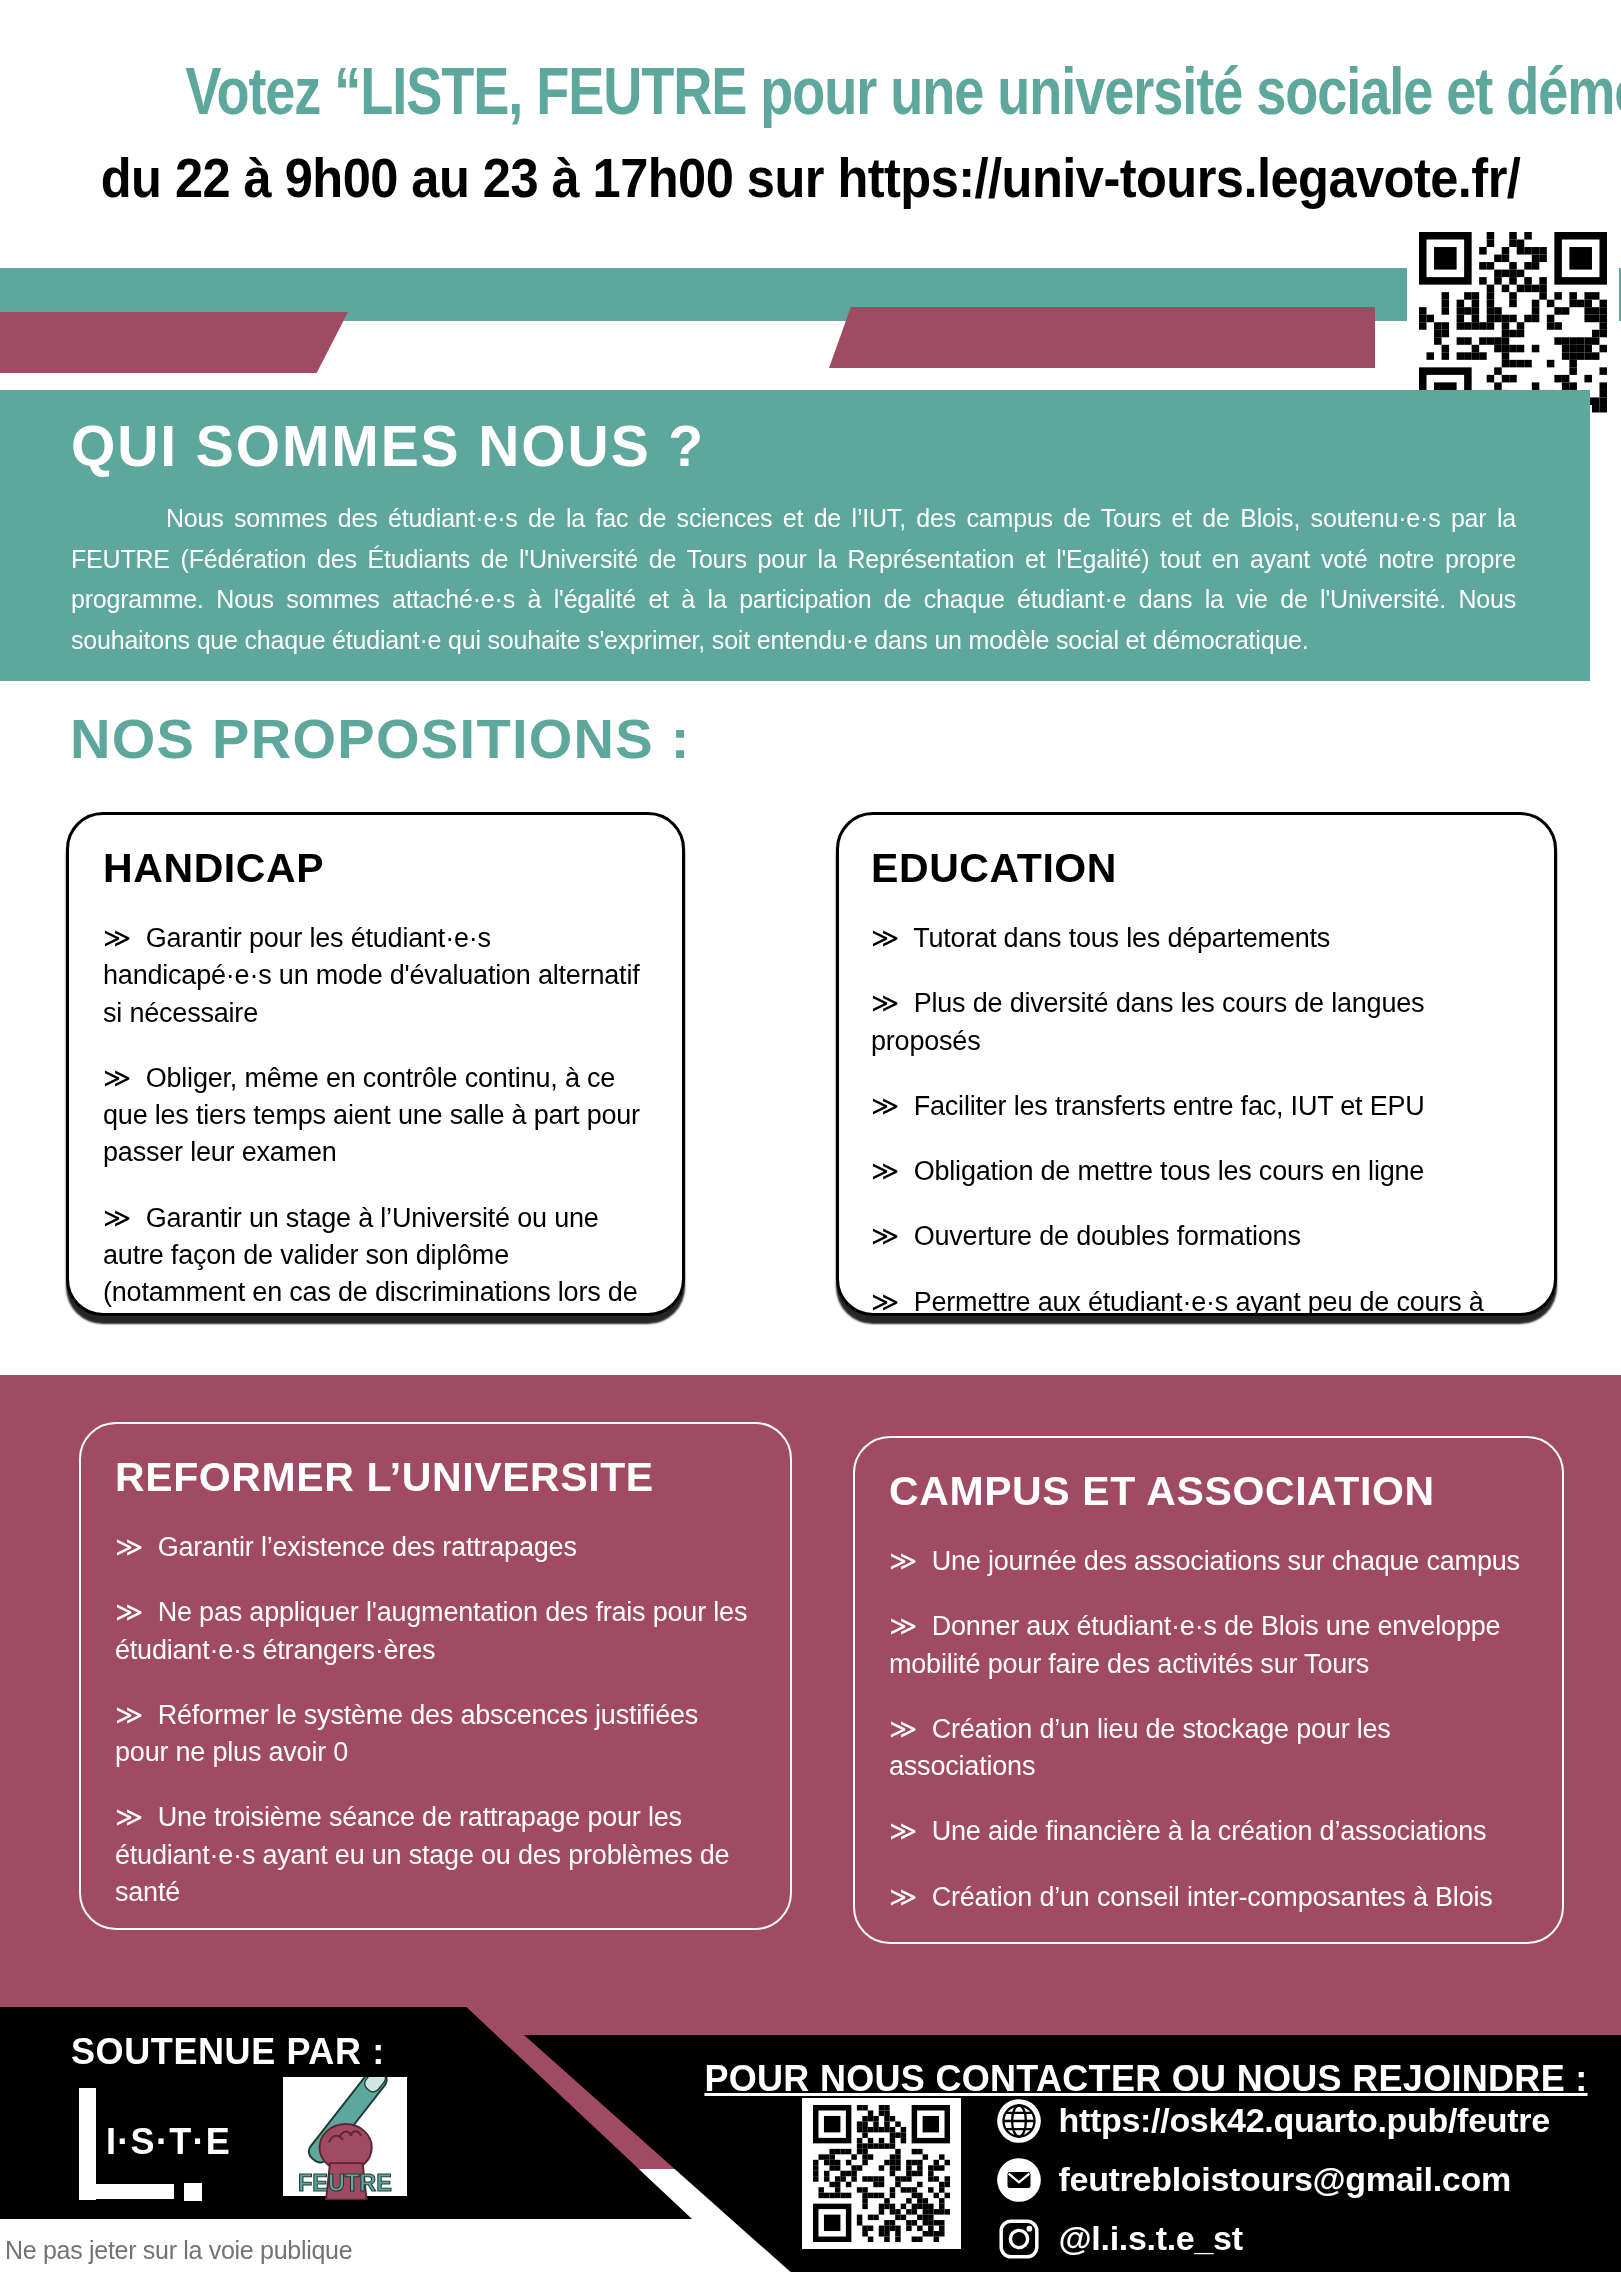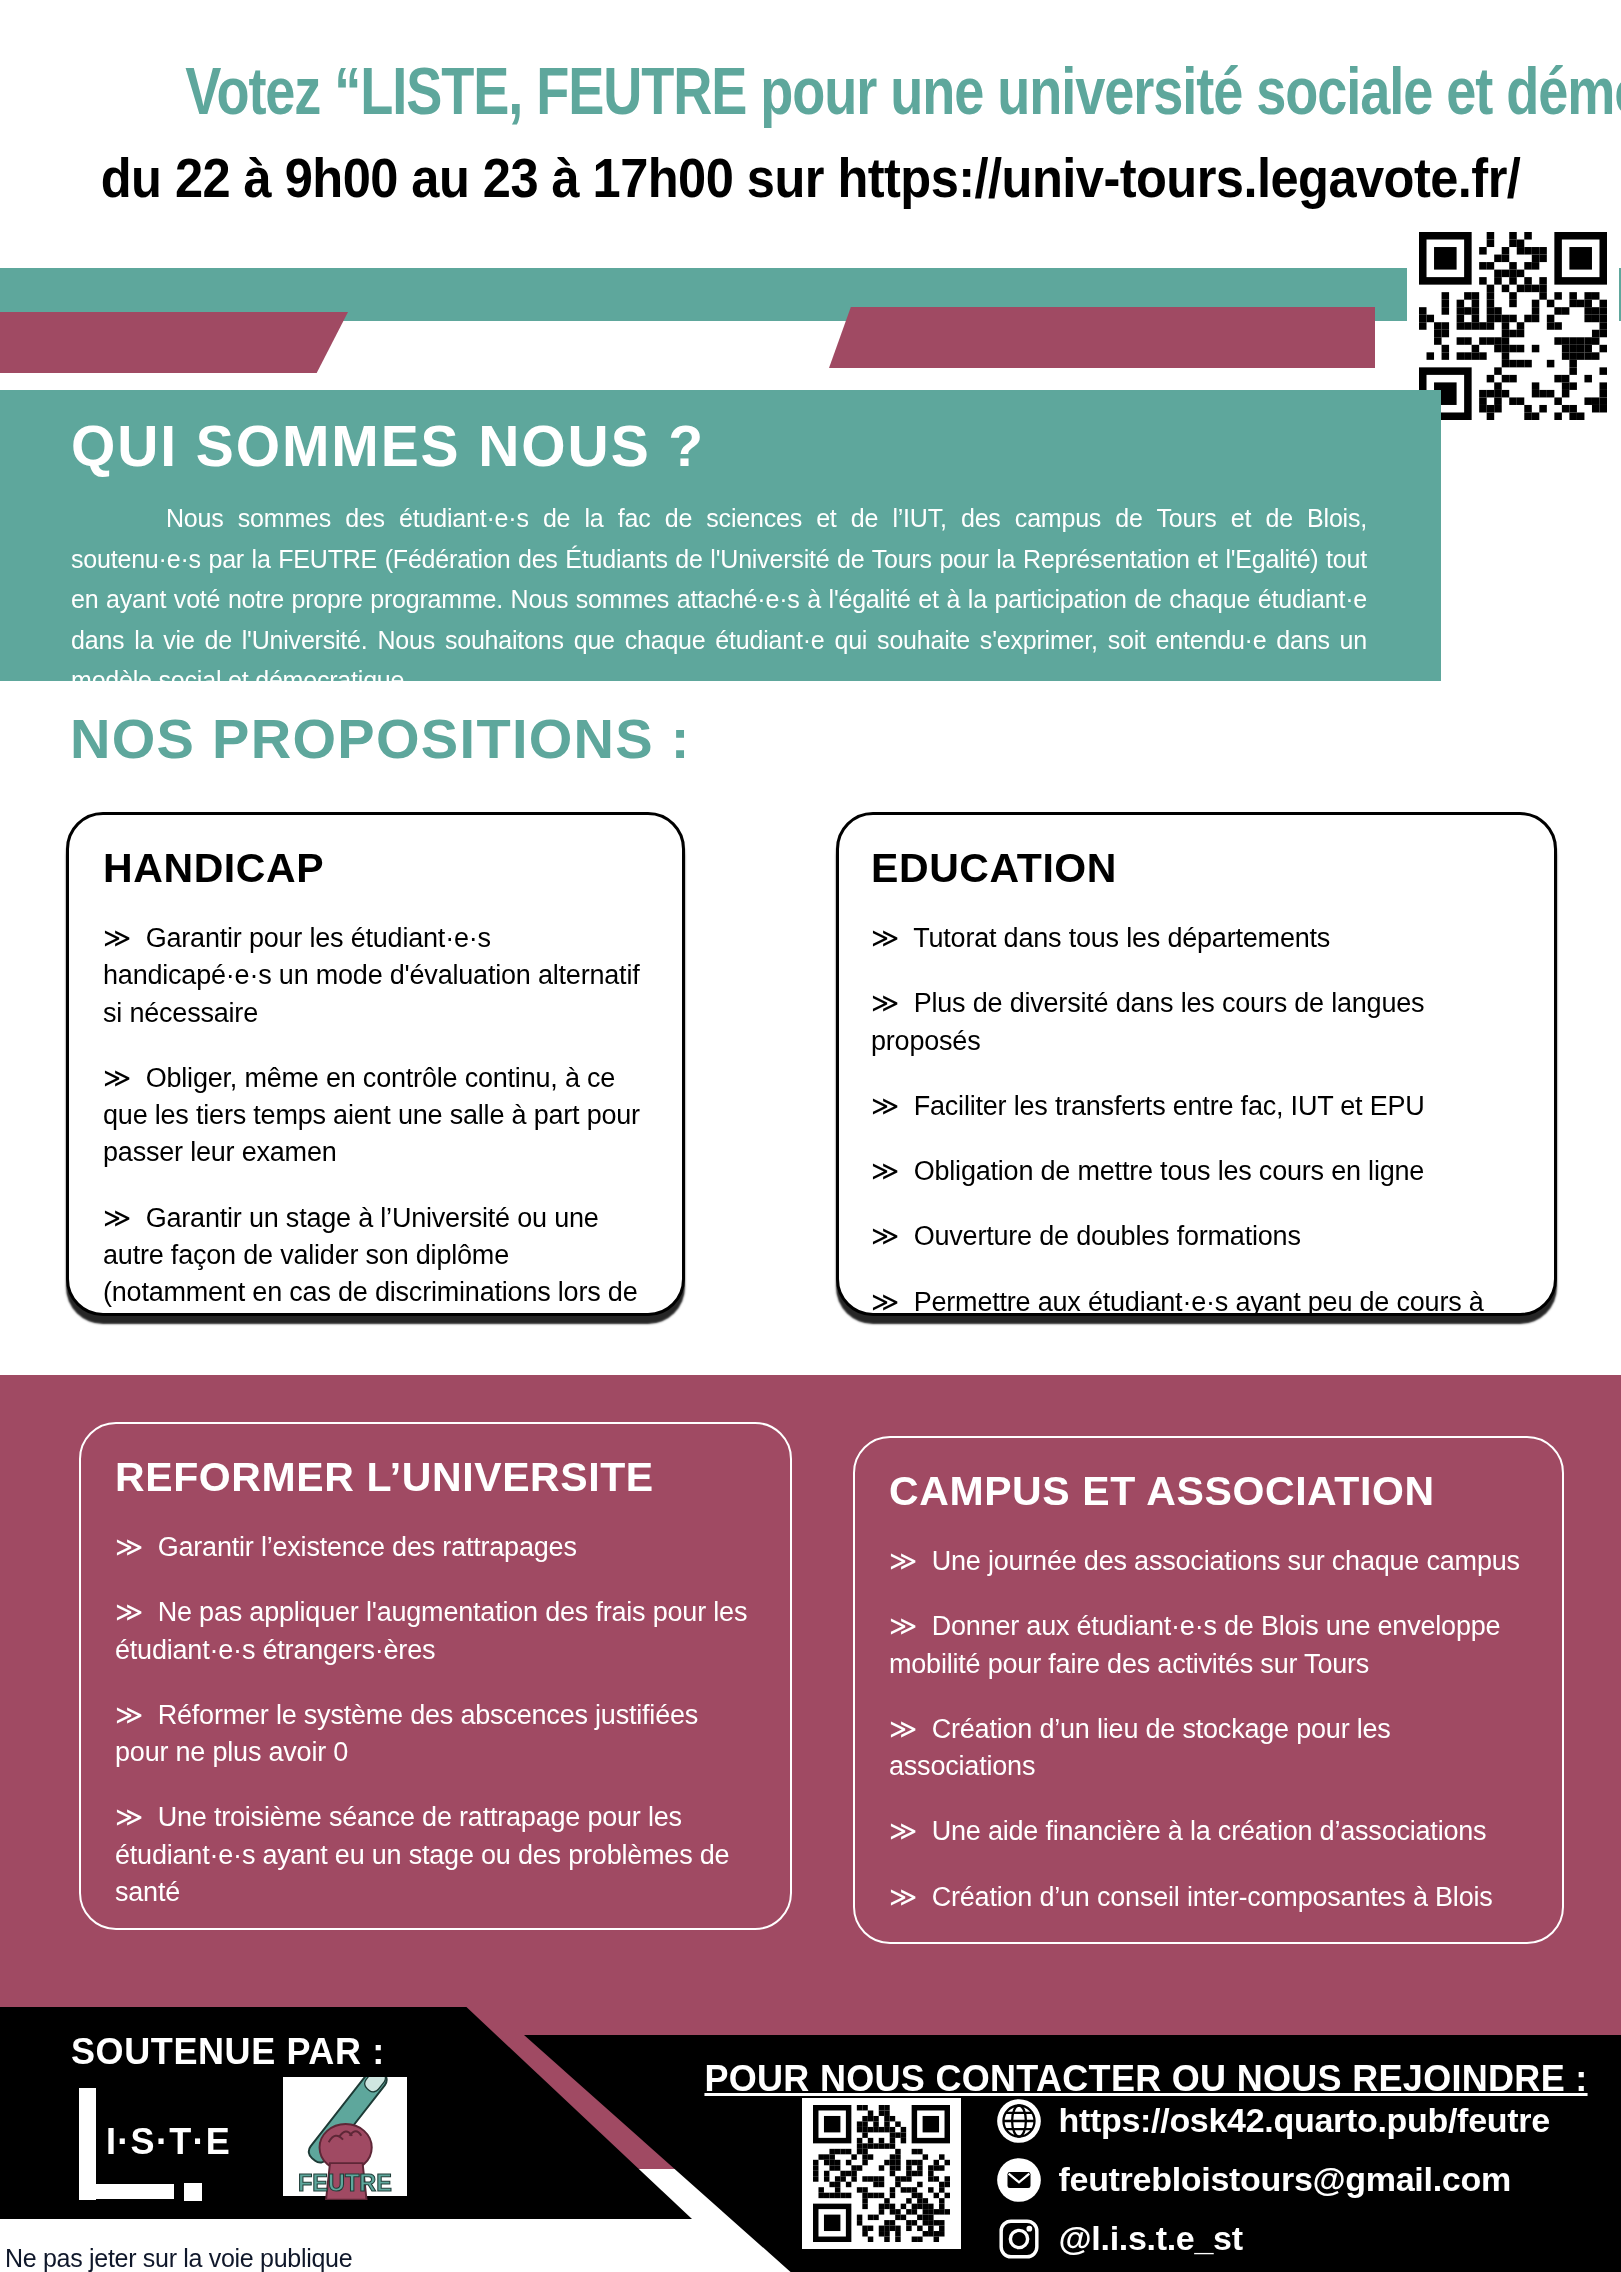--- a/index.html
+++ b/index.html
@@ -50,21 +50,21 @@
     background:var(--maroon);
     clip-path:polygon(4% 0,100% 0,100% 100%,0 100%);
   }
   .qr-top{
     position:absolute;top:226px;left:1407px;width:212px;height:200px;
     background:#fff;display:flex;align-items:center;justify-content:center;
   }
   .qr-top svg{width:188px;height:188px;}
   
   .who{
-    position:absolute;top:390px;left:0;width:1441px;height:291px;
+    position:absolute;top:390px;left:0;width:1590px;height:291px;
     background:var(--teal);color:#fff;box-sizing:border-box;
   }
   .who h1{
     margin:23px 0 0 71px;
     font-size:57px;font-weight:800;letter-spacing:1.9px;
   }
   .who p{
     margin:19px 74px 0 71px;
     font-size:25px;line-height:1.62;letter-spacing:-0.2px;
     text-align:justify;text-indent:95px;
@@ -135,21 +135,21 @@
     position:absolute;left:278px;top:63px;width:159px;height:151px;
     background:#fff;display:flex;align-items:center;justify-content:center;
   }
   .qr-bottom svg{width:137px;height:137px;}
   .contacts{position:absolute;left:472px;top:61px;}
   .contact-row{display:flex;align-items:center;margin-bottom:10px;height:49px;}
   .contact-icon{width:46px;height:46px;margin-right:16.5px;flex:0 0 auto;}
   .contact-text{font-size:34px;font-weight:700;letter-spacing:-0.3px;}
   .disclaimer{
     position:absolute;left:5px;top:2236px;
-    font-size:25px;color:#0f172a;letter-spacing:-0.3px;margin-top:8px;
+    font-size:25px;color:#737373;letter-spacing:-0.3px;
   }
 </style>
 </head>
 <body>
 
 <div class="poster">
 
   <div class="title">
     <span>Votez “LISTE, FEUTRE pour une université sociale et démocratique”</span>
   </div>

